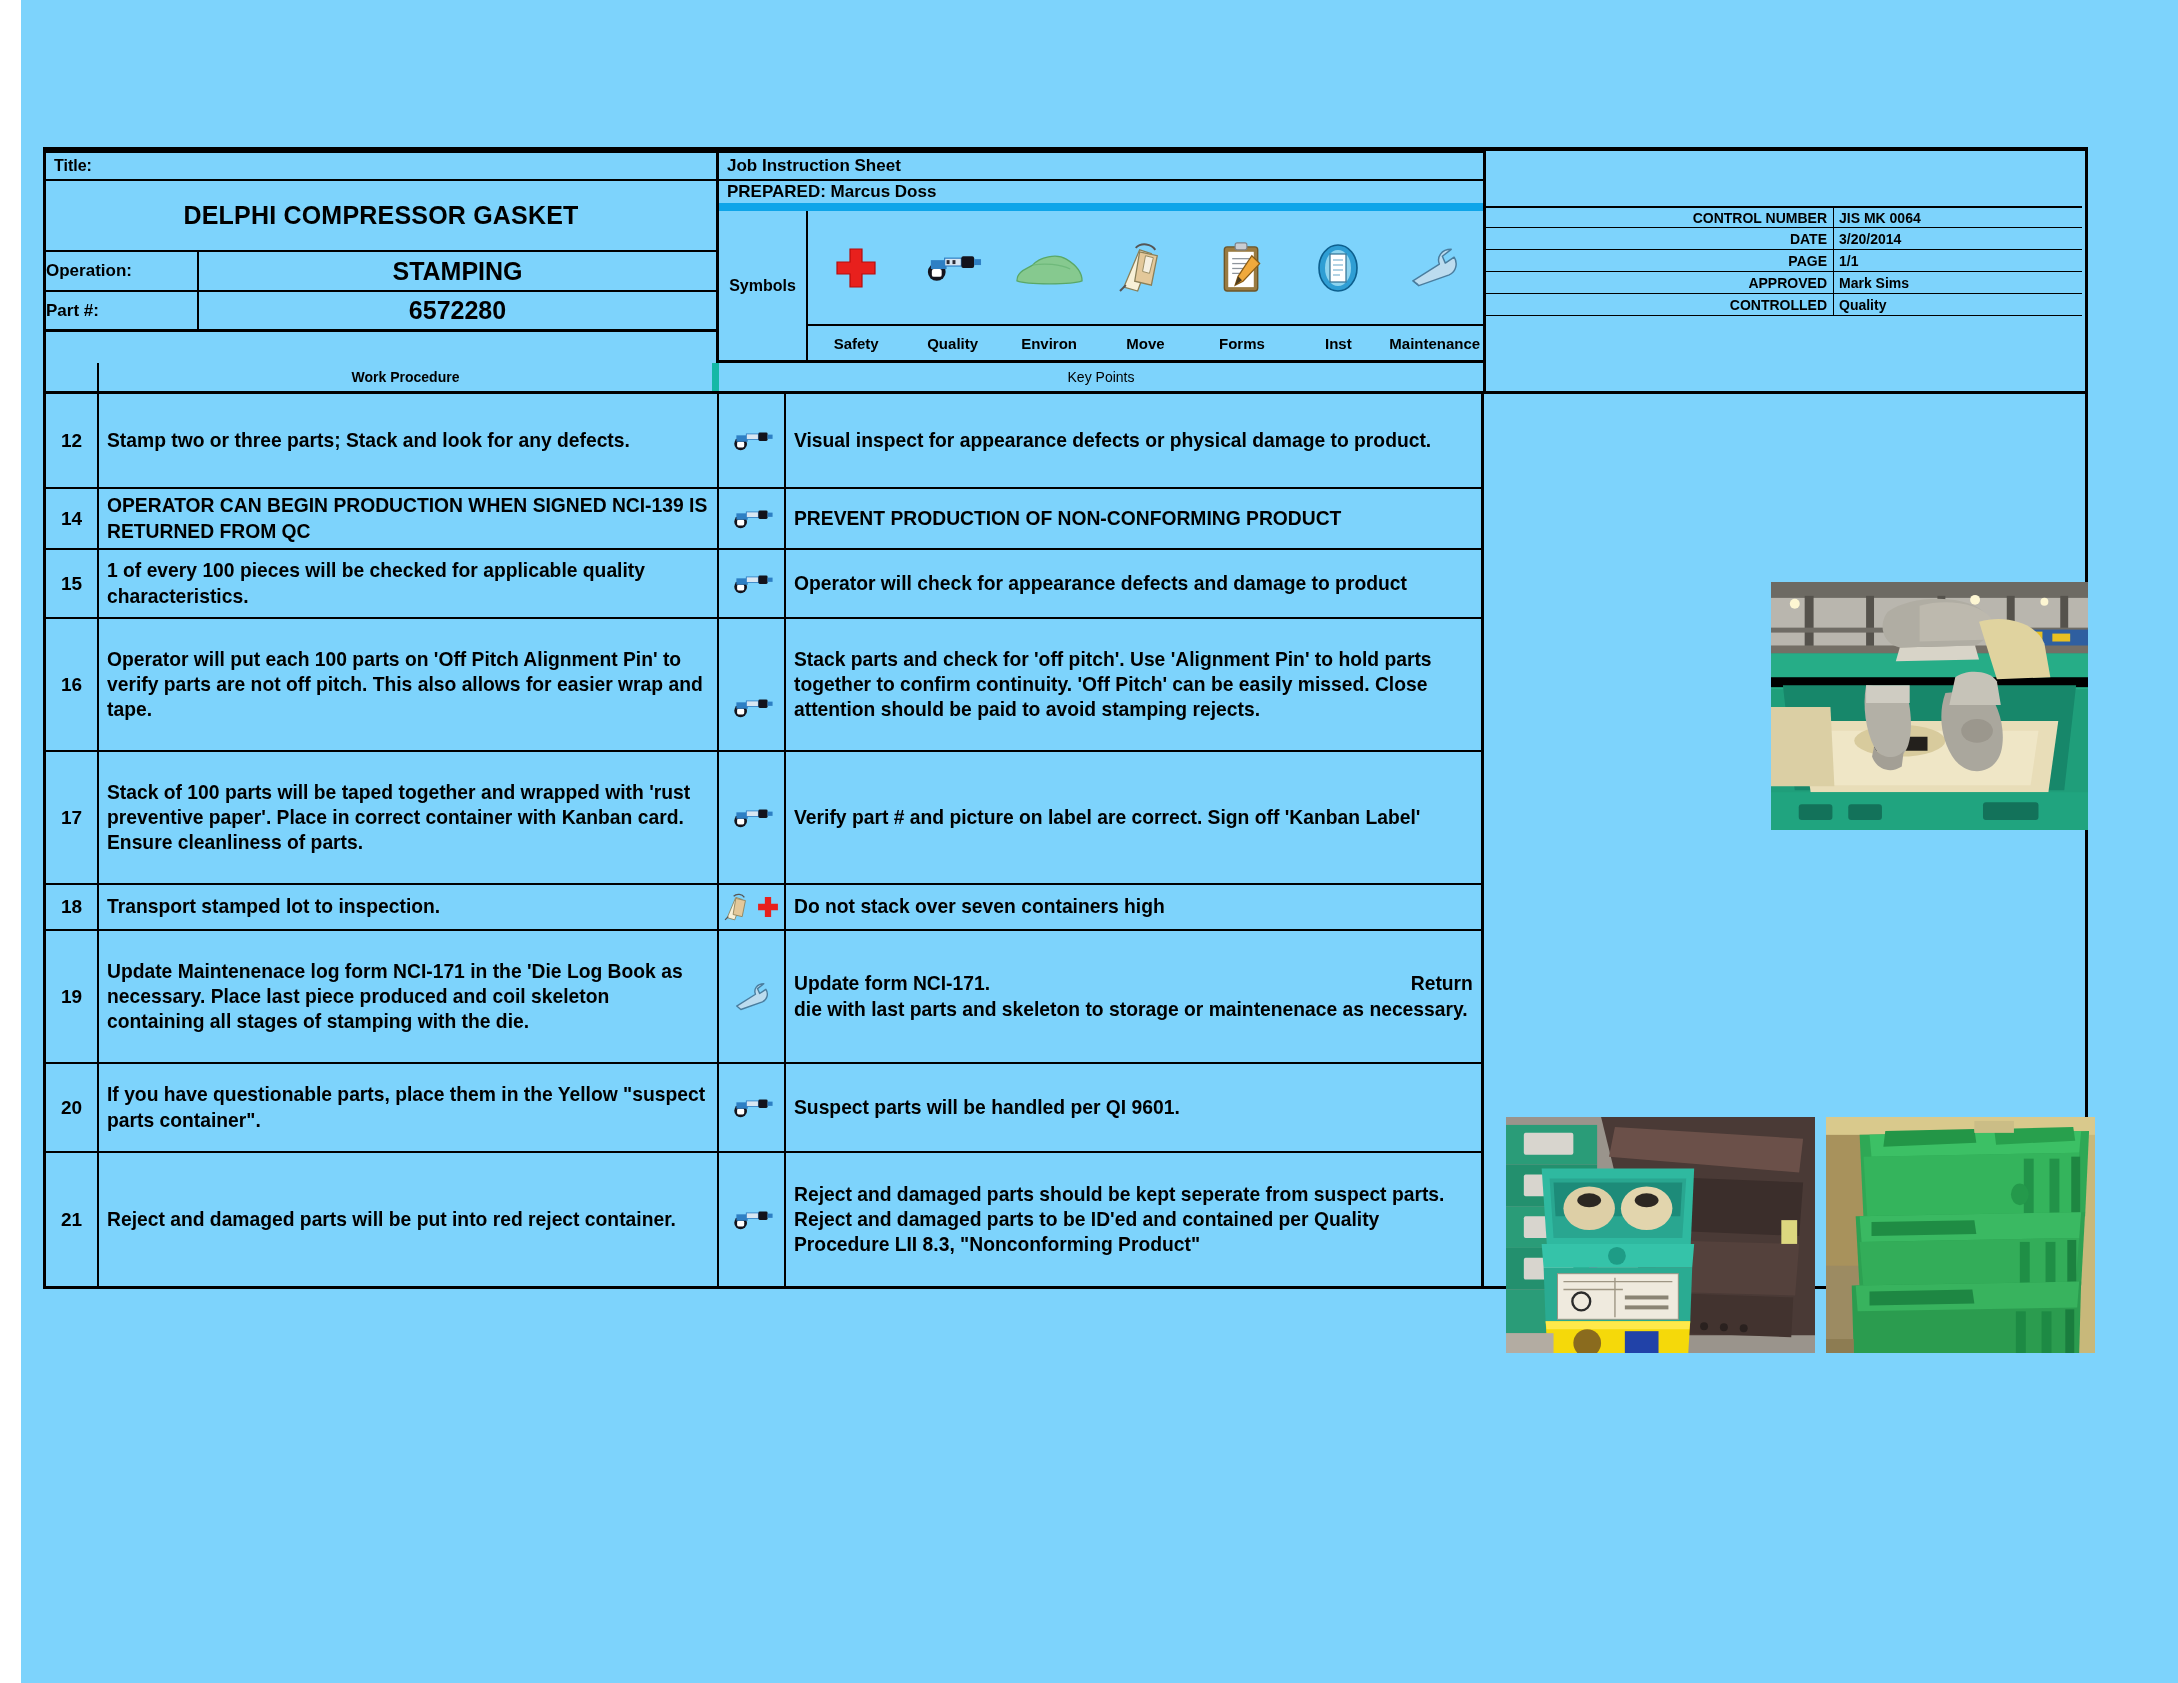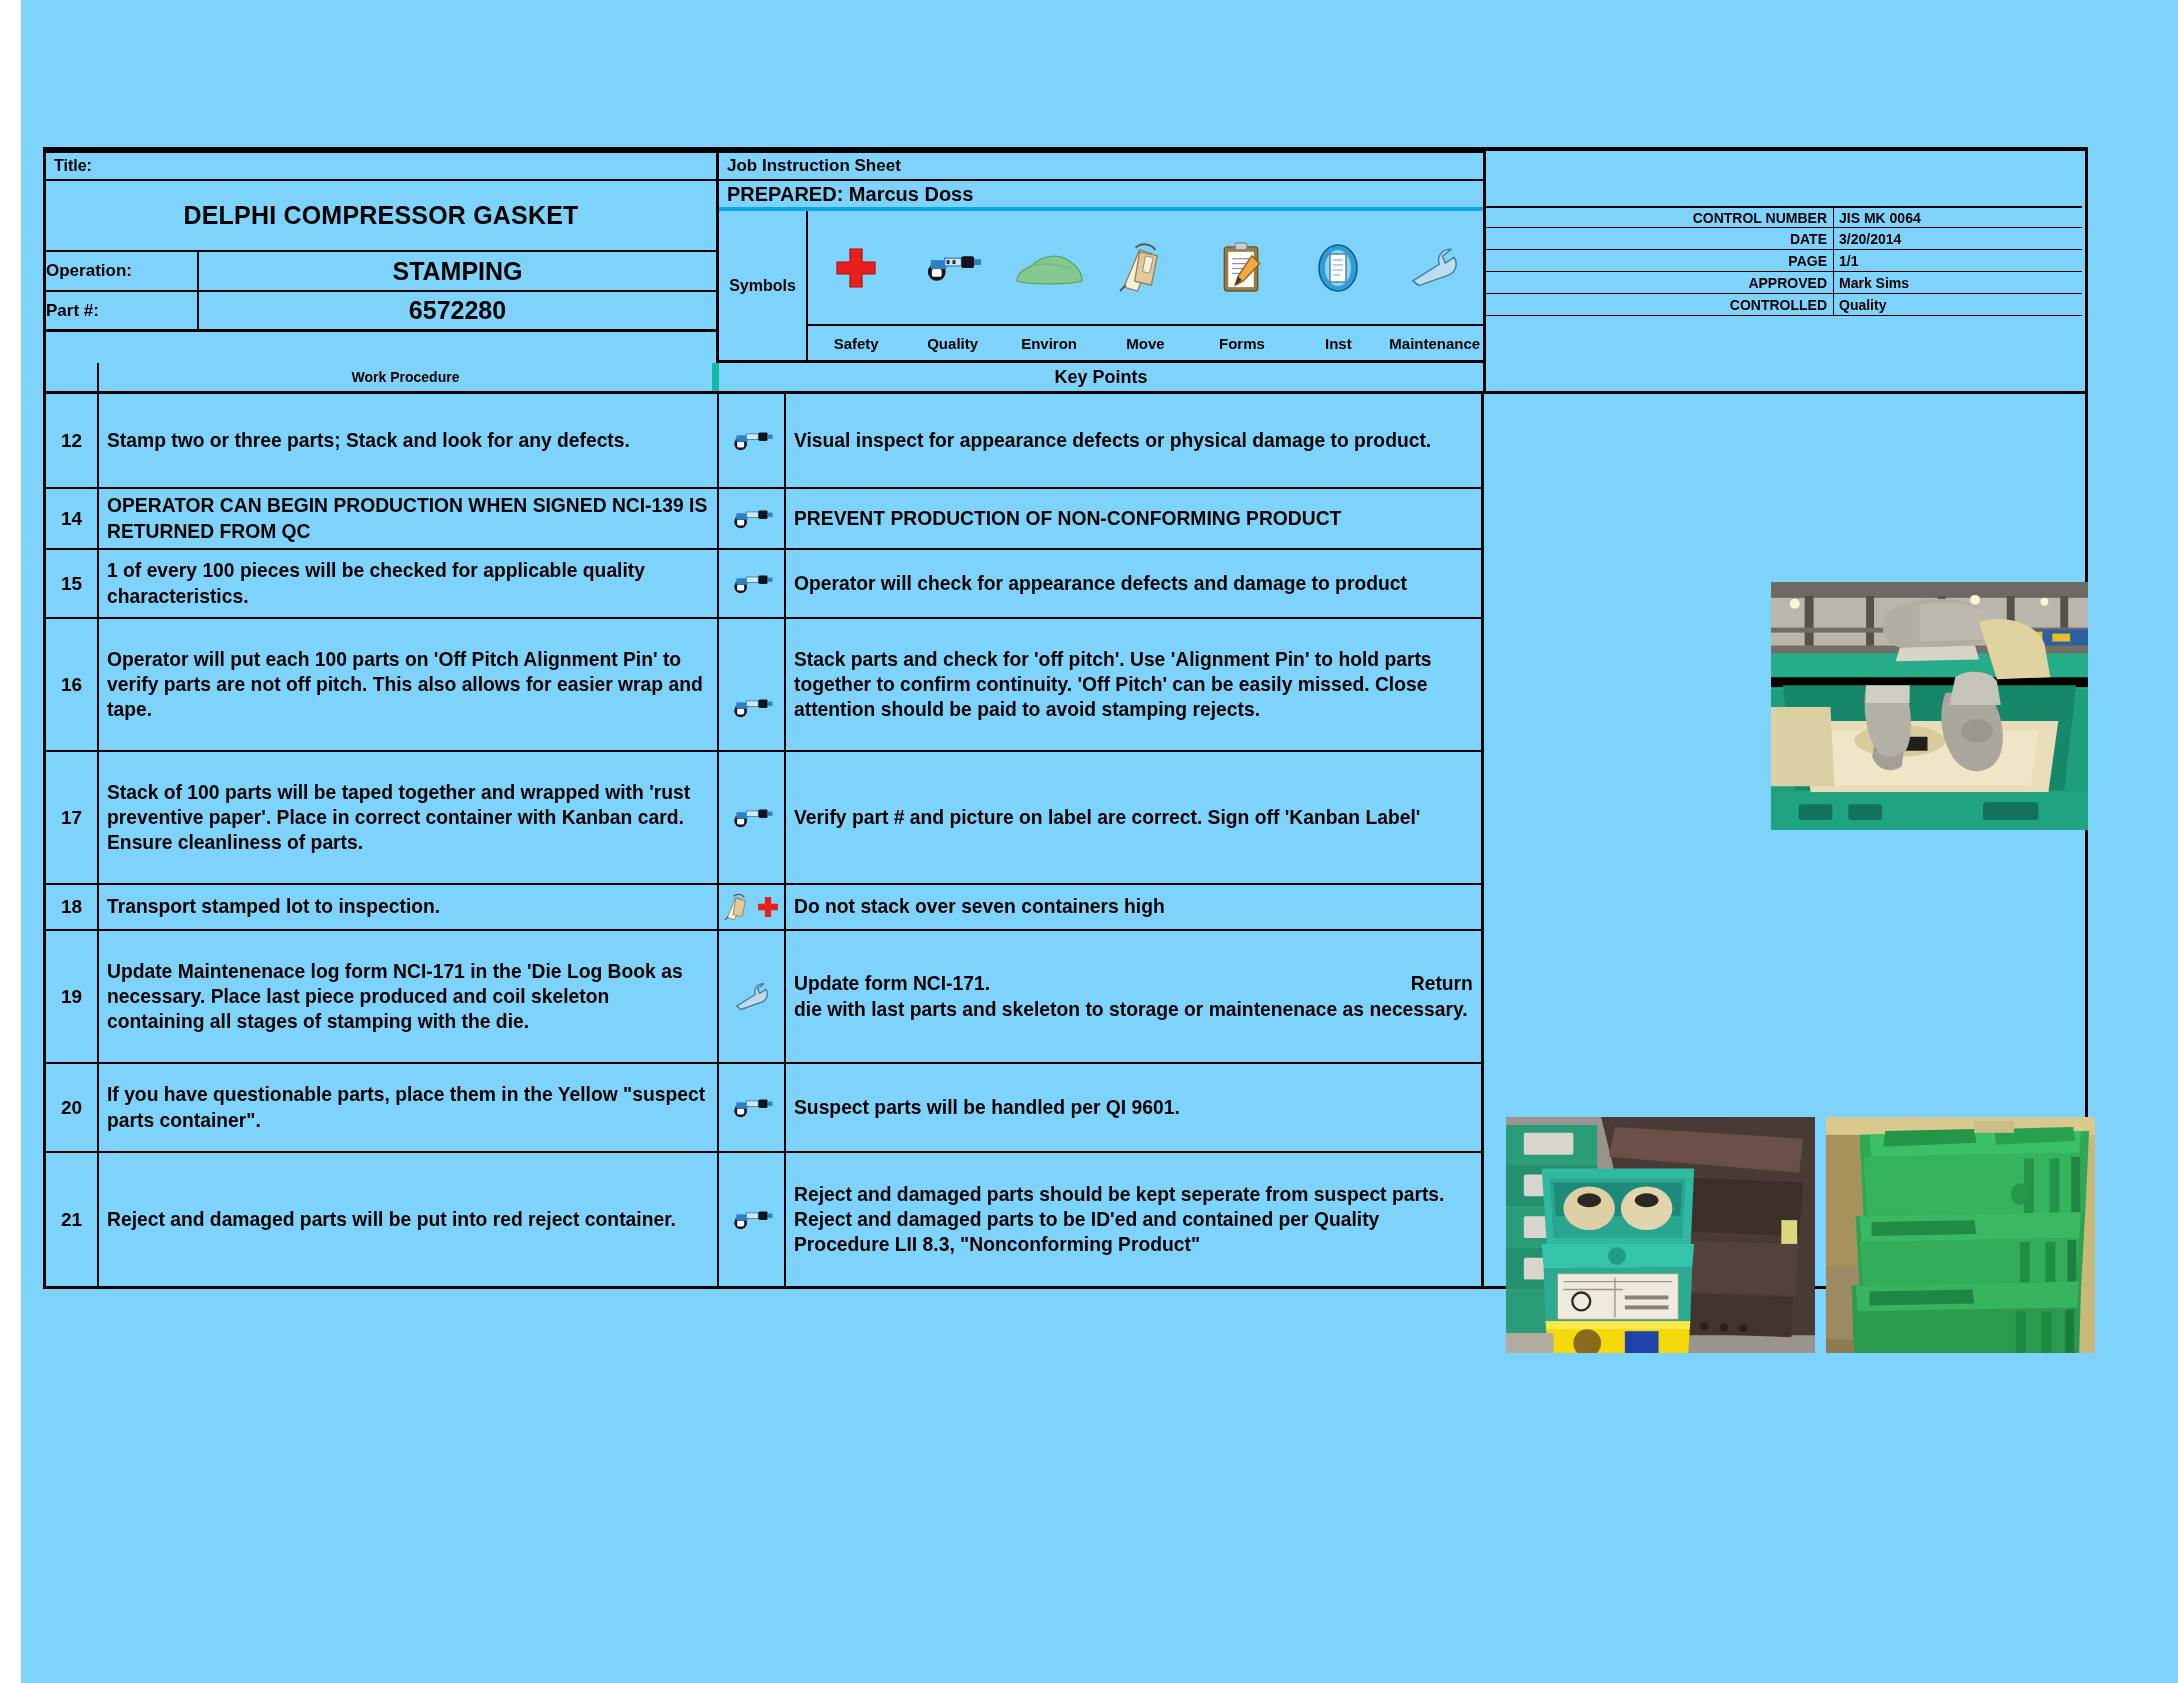--- a/index.html
+++ b/index.html
@@ -58,22 +58,22 @@
 
   .jis-title {
     height: 30px; padding-left: 8px;
     display: flex; align-items: center;
     font-size: 17px; font-weight: bold;
     border-bottom: 2px solid #000; border-top: 2px solid #000;
   }
   .prepared {
     height: 30px; padding-left: 8px;
     display: flex; align-items: center;
-    font-size: 20px; font-weight: bold;
-    border-bottom: 4px solid #0ea5e9;
+    font-size: 17px; font-weight: bold;
+    border-bottom: 8px solid #0ea5e9;
   }
 
   
   .symwrap { display: flex; height: 152px; border-bottom: 3px solid #000; }
   .symlabel {
     width: 89px; border-right: 2px solid #000;
     display: flex; align-items: center; justify-content: center;
     font-size: 16px; font-weight: bold;
   }
   .symgrid { flex: 1; display: flex; flex-direction: column; }
@@ -102,21 +102,21 @@
   .colhead { display: flex; border-bottom: 3px solid #000; }
   .ch-num { width: 53px; border-right: 2px solid #000; }
   .ch-proc {
     width: 620px; height: 28px; border-right: 7px solid #14b8a6;
     display: flex; align-items: center; justify-content: center;
     font-size: 14px; font-weight: bold;
   }
   .ch-key {
     width: 767px; height: 28px; border-right: 3px solid #000;
     display: flex; align-items: center; justify-content: center;
-    font-size: 18px; font-weight: bold;
+    font-size: 14px; font-weight: normal;
   }
   .ch-pic { flex: 1; }
 
   
   .body { display: flex; }
   .bodyleft { width: 1440px; border-right: 3px solid #000; }
   .bodyright { width: 602px; position: relative; }
 
   .prow { display: flex; border-bottom: 2px solid #000; }
   .prow:last-child { border-bottom: none; }

